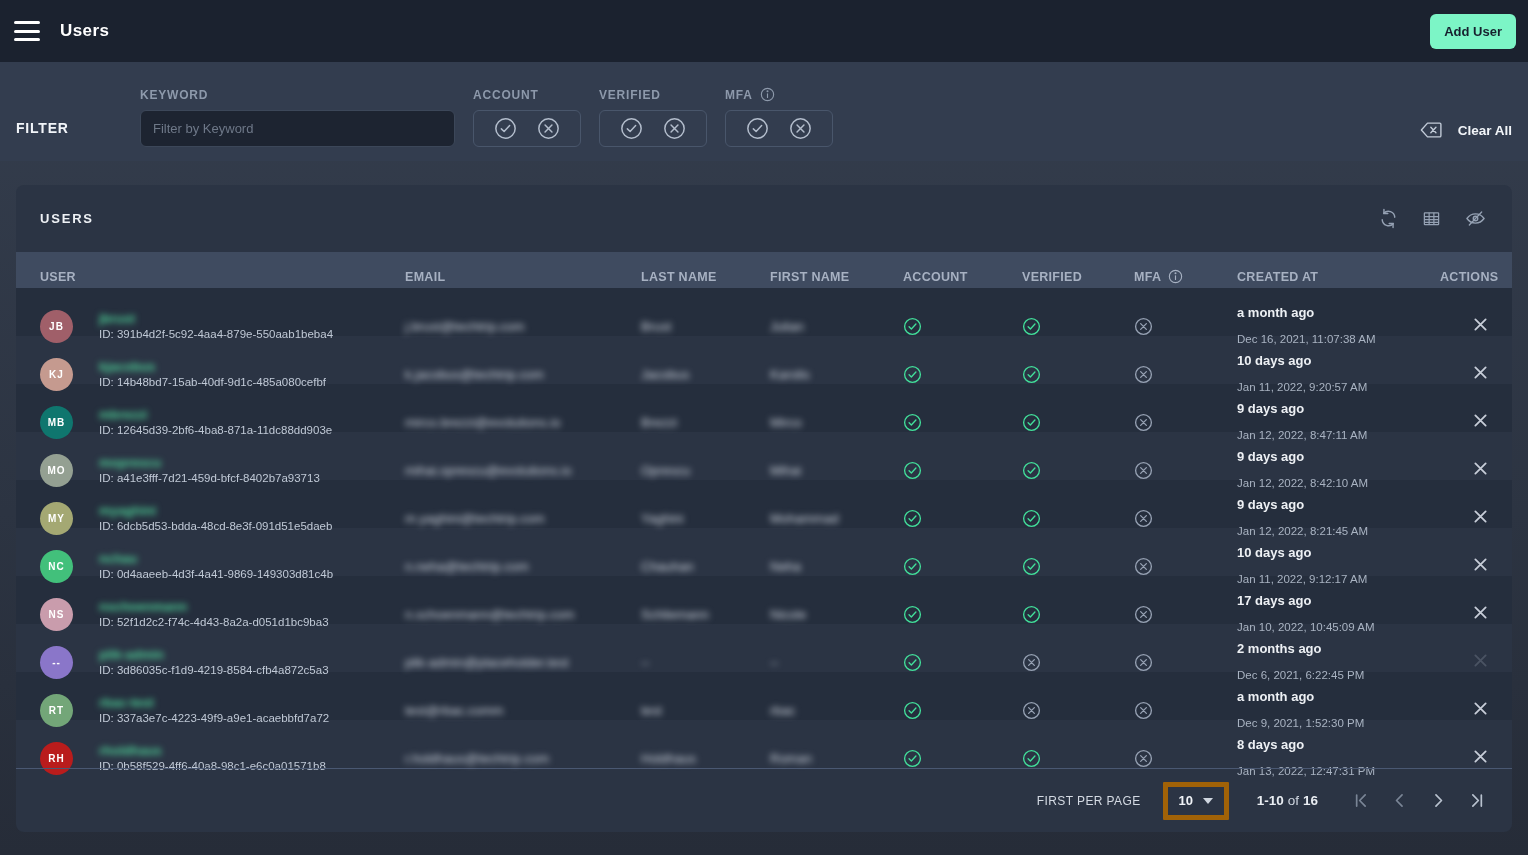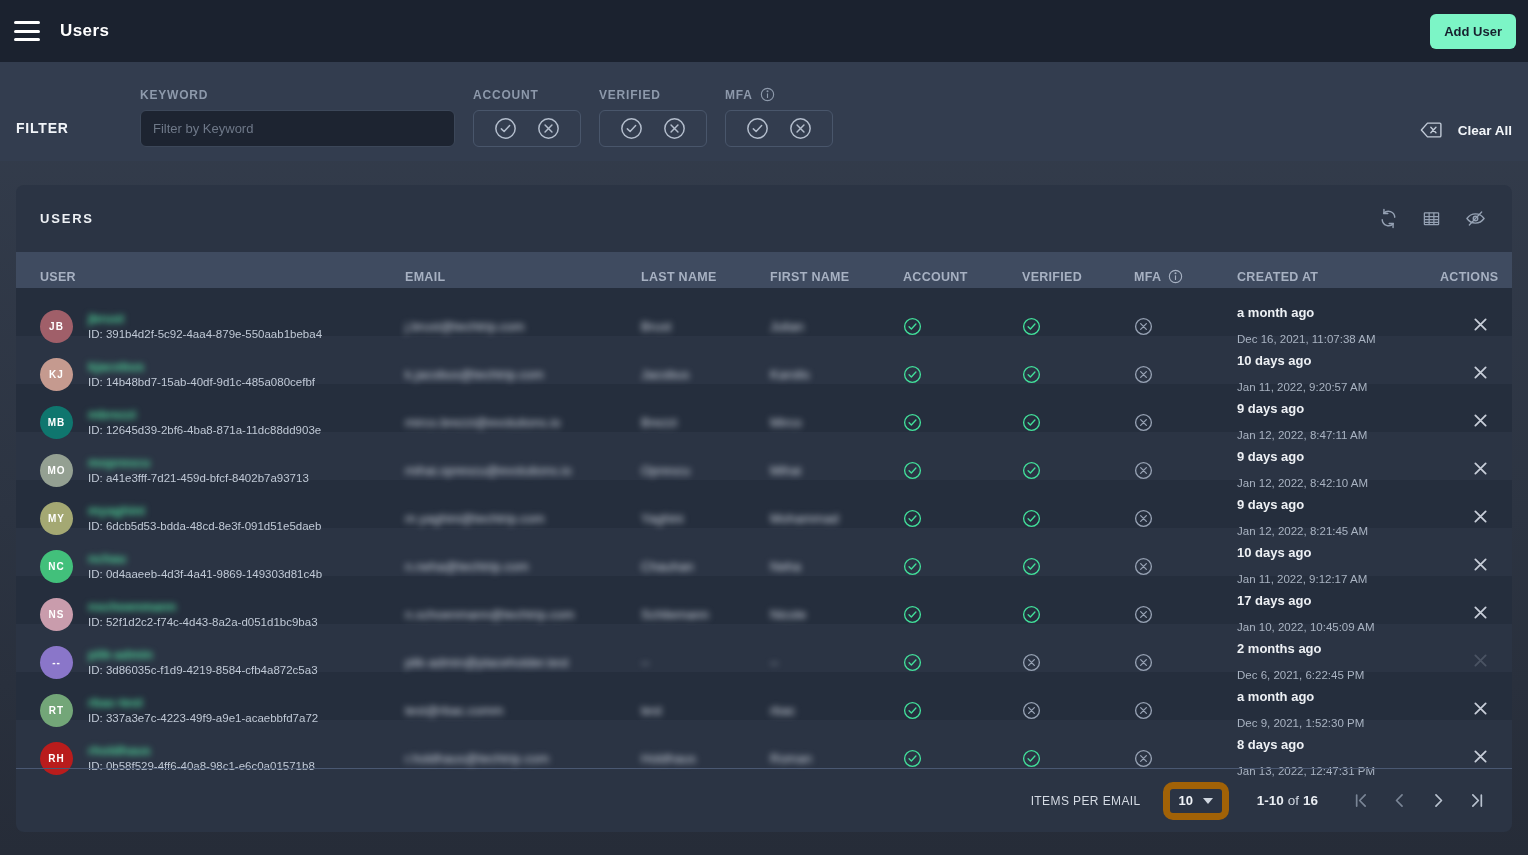--- a/index.html
+++ b/index.html
@@ -45,41 +45,41 @@
     align-items:center; padding:17px 24px; }
   .thead { height:36px; background:#3f4b60; flex:0 0 auto; }
   .th { font-size:12.5px; font-weight:700; letter-spacing:.3px; color:#a7b1c2; display:flex; align-items:center; gap:7px; }
   .th:last-child { justify-content:flex-end; }
 
   .rows { flex:0 0 auto; }
   .brow { height:48px; background:#2b3444; }
   .brow.alt { background:#252e3d; }
 
   .user-cell { display:flex; align-items:center; }
-  .avatar { width:33px; height:33px; border-radius:50%; flex:0 0 auto; margin-right:15px;
+  .avatar { width:33px; height:33px; border-radius:50%; flex:0 0 auto; margin-right:26px;
     display:flex; align-items:center; justify-content:center;
     font-size:10px; font-weight:700; letter-spacing:1px; color:#ffffff; }
   .uname { font-size:13px; font-weight:700; color:#4ecf96; line-height:15px; }
   .uid { font-size:11.5px; color:#c0c9d6; line-height:15px; margin-top:1px; }
   .redact { filter:blur(3px); }
   .email, .nm { font-size:13px; color:#ccd3dd; }
   .stat { line-height:0; }
   .ic-check { color:#42e09b; }
   .ic-cross { color:#96a1b3; }
   .crel { font-size:13px; font-weight:700; color:#edf0f4; line-height:16px; }
   .cdate { font-size:11.5px; color:#a9b3c2; line-height:15px;margin-top:11px; }
   .act { justify-self:end; }
   .xbtn { background:none; border:none; cursor:pointer; color:#c7cdd8; padding:0; line-height:0; }
   .xbtn.dim { color:#6a7383; opacity:.5; }
 
   
   .tfoot { margin-top:auto; height:64px; border-top:1px solid #4a5872; display:flex; align-items:center;
     justify-content:flex-end; padding:0 26px; gap:0; flex:0 0 auto; }
   .ipp-label { font-size:12px; letter-spacing:.4px; color:#d4dae3; }
-  .ipp-select { margin-left:22px; width:66px; height:38px; border:7px solid #a16207; border-radius:10px;
+  .ipp-select { margin-left:22px; width:66px; height:38px; border:5px solid #a16207; border-radius:1px;
     background:none; display:flex; align-items:center; justify-content:center; gap:10px; cursor:pointer; }
   .ipp-value { font-size:13px; font-weight:700; color:#f0f3f7; }
   .caret { width:0; height:0; border-left:5px solid transparent; border-right:5px solid transparent; border-top:6px solid #cfd6e0; }
   .range { margin-left:28px; font-size:13.5px; font-weight:700; color:#e9edf2; }
   .range .of { font-weight:400; color:#cfd6e0; padding:0 4px; }
   .pgnav { margin-left:34px; display:flex; gap:22px; }
   .pg-btn { background:none; border:none; cursor:pointer; padding:0; line-height:0; }
   .pg-btn.off { color:#7a8596; }
   .pg-btn.on { color:#b9c2cf; }
 </style>
@@ -612,21 +612,21 @@
     </div>
     <div class="act">
       <button class="xbtn"><svg width="15" height="15" viewBox="0 0 16 16" fill="none" stroke="currentColor" stroke-width="1.9" stroke-linecap="round">
               <path d="M2.5 2.5l11 11M13.5 2.5l-11 11"></path>
             </svg></button>
     </div>
       </div>
     </div>
 
   <div class="tfoot">
-    <div class="ipp-label">ITEMS PER EMAIL</div>
+    <div class="ipp-label">FIRST PER PAGE</div>
     <div class="ipp-select">
       <span class="ipp-value">10</span>
       <span class="caret"></span>
     </div>
     <div class="range">
       <span>1-10</span><span class="of">of</span><span>16</span>
     </div>
     <div class="pgnav">
       <button class="pg-btn off"><span class="js-ic"><svg width="17" height="17" viewBox="0 0 20 20" fill="none" stroke="currentColor" stroke-width="2" stroke-linecap="round" stroke-linejoin="round">
               <path d="M5.5 3.5v13M15.5 3.5L9 10l6.5 6.5"></path>

